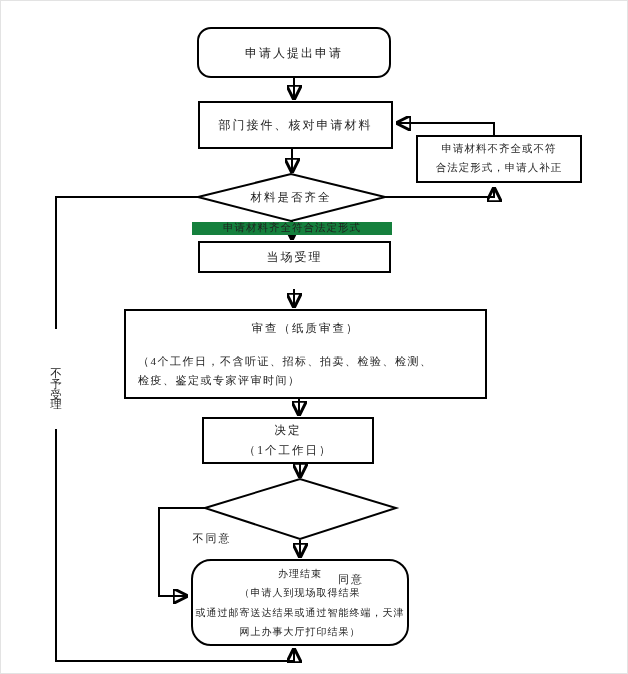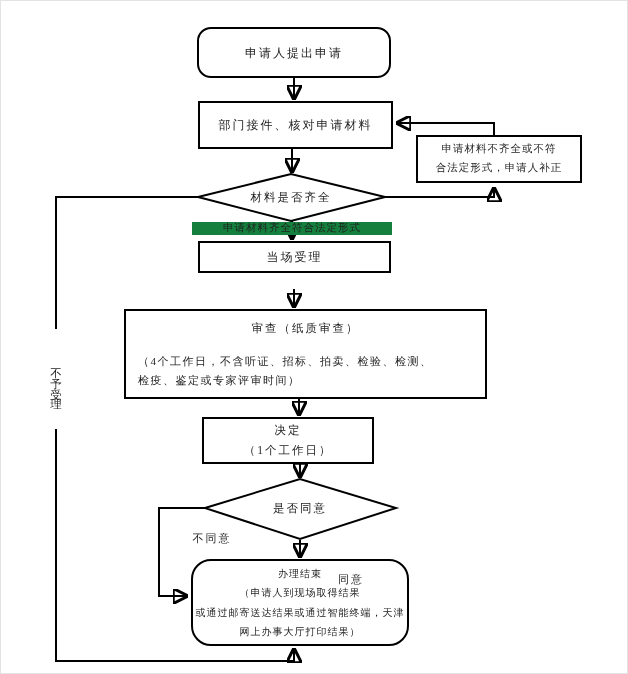--- a/index.html
+++ b/index.html
@@ -115,21 +115,20 @@
     <div class="rv-title">审查（纸质审查）</div>
     <div class="rv-note preline">（4个工作日，不含听证、招标、拍卖、检验、检测、
 检疫、鉴定或专家评审时间）</div>
   </div>
 
   <div class="node node-decide" style="left:201px;top:416px;width:172px;height:47px;">
     <span class="preline">决定
 （1个工作日）</span>
   </div>
 
-  <div class="diamond-label" style="left:209px;top:497px;width:180px;height:20px;">是否同意</div>
 
   <div class="node rounded-lg node-result" style="left:190px;top:558px;width:218px;height:87px;">
     <span class="preline">办理结束
 （申请人到现场取得结果
 或通过邮寄送达结果或通过智能终端，天津
 网上办事大厅打印结果）</span>
   </div>
 
   <div class="lbl lbl-bg edge-label-ok" style="left:191px;top:221px;width:200px;">申请材料齐全符合法定形式</div>
 

